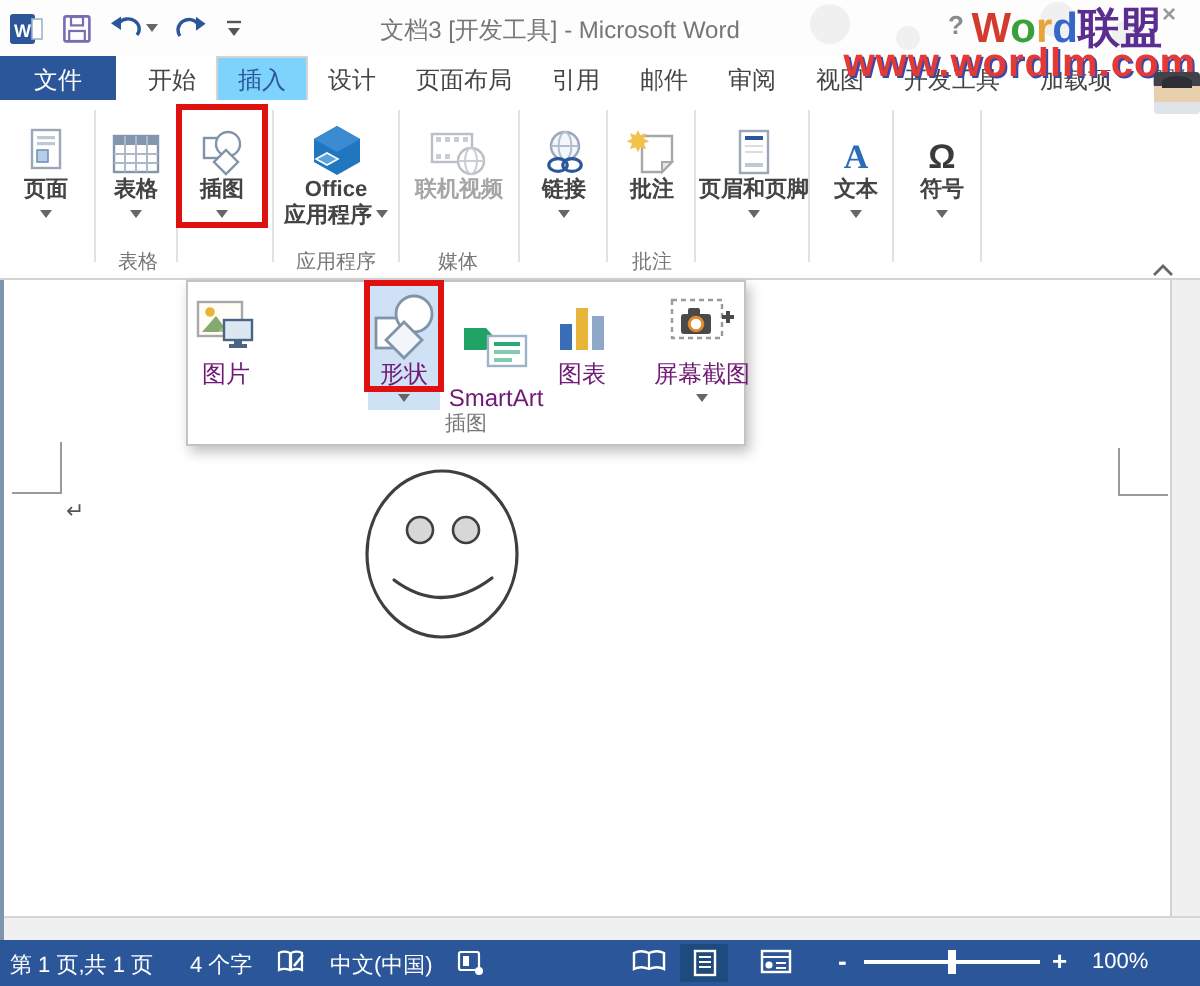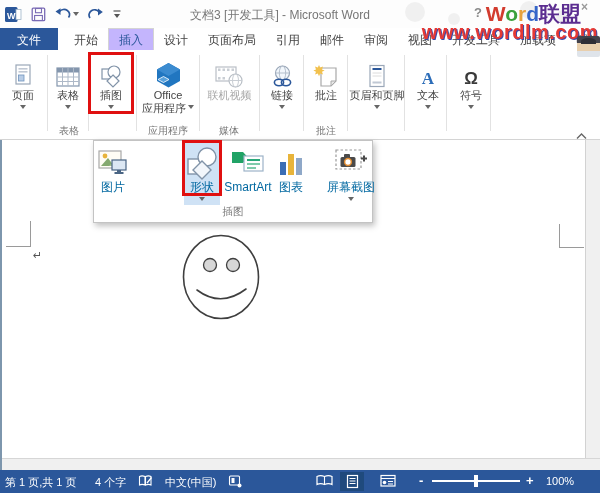--- a/index.html
+++ b/index.html
@@ -18,38 +18,38 @@
   .brand .dismiss{color:#9a9a9a;font-size:12px;vertical-align:top;}
   .brand-site{position:absolute;right:2px;top:21px;font-size:20px;font-weight:bold;color:#e53935;
               text-shadow:1px 1px 0 #3949ab;z-index:70;letter-spacing:.5px;}
   .avatar{position:absolute;right:0px;top:36px;width:23px;height:21px;border-radius:2px;z-index:75;overflow:hidden;
           background:linear-gradient(180deg,#42424c 0%,#42424c 34%,#e8cfae 34%,#e8cfae 72%,#dfe4ea 72%);}
   .avatar .hairline{position:absolute;left:4px;top:2px;width:15px;height:6px;background:#2e2e36;border-radius:50% 50% 0 0;}
   
   .tabrow{position:absolute;left:0;top:28px;width:600px;height:22px;background:#fff;display:flex;align-items:stretch;}
   .tab{font-size:12px;color:#444;padding:4px 10px 0 10px;white-space:nowrap;}
   .tab.file{background:#2b579a;color:#fff;padding:4px 17px 0 17px;}
-  .tab.active{color:#2b579a;background:#c4b5fd;border:1px solid #d4d4d4;border-bottom:none;padding-top:3px;}
+  .tab.active{color:#2b579a;background:#7dd3fc;border:1px solid #d4d4d4;border-bottom:none;padding-top:3px;}
   
   .ribbon{position:absolute;left:0;top:50px;width:600px;height:90px;background:#fff;border-bottom:1px solid #d4d4d4;box-sizing:border-box;}
   .rbtn{position:absolute;top:3px;display:flex;flex-direction:column;align-items:center;}
   .rbtn .ric{height:36px;display:flex;align-items:flex-end;justify-content:center;}
-  .rlbl{font-size:11px;color:#444;line-height:13px;text-align:left;white-space:nowrap;}
+  .rlbl{font-size:11px;color:#444;line-height:13px;text-align:left;white-space:nowrap;font-weight:bold;}
   .rlbl.dis{color:#a6a6a6;}
   .dda{width:0;height:0;border:3px solid transparent;border-top:4px solid #666;margin-top:3px;}
   .sep{position:absolute;top:5px;height:76px;width:1px;background:#e2e2e2;}
   .grouplbl{position:absolute;top:74px;font-size:10px;color:#767676;text-align:center;white-space:nowrap;}
   .redbox{position:absolute;border:3px solid #e01010;box-sizing:border-box;z-index:40;pointer-events:none;}
   .collapse{position:absolute;left:576px;top:76px;}
   
   .ddpanel{position:absolute;left:93px;top:140px;width:280px;height:83px;background:#fff;border:1px solid #c3c3c3;
            box-shadow:2px 3px 6px rgba(0,0,0,.25);z-index:30;box-sizing:border-box;}
   .dd-item{position:absolute;top:0;display:flex;flex-direction:column;align-items:center;padding-top:3px;}
   .dd-item .dic{height:37px;display:flex;align-items:center;justify-content:center;}
-  .dd-label{font-size:12px;color:#0369a1;white-space:nowrap;line-height:13px;}
+  .dd-label{font-size:12px;color:#701a75;white-space:nowrap;line-height:13px;}
   .dd-item.selected{background:#cfe2f5;height:61px;}
   .dd-group{position:absolute;left:0;top:64px;width:100%;text-align:center;font-size:10.5px;color:#767676;}
   
   .doc{position:absolute;left:0;top:140px;width:600px;height:318px;background:#fff;}
   .doc-left-edge{position:absolute;left:0;top:140px;width:2px;height:330px;background:#7d96ad;z-index:4;}
   .gutter{position:absolute;left:585px;top:140px;width:15px;height:318px;background:#f0f0f0;border-left:1px solid #d2d2d2;box-sizing:border-box;}
   .mmark{position:absolute;background:#9a9a9a;}
   .pmark{position:absolute;left:33px;top:249px;font-size:11px;color:#555;}
   
   .hscroll{position:absolute;left:0;top:458px;width:600px;height:12px;background:#f0f0f0;border-top:1px solid #d6d6d6;box-sizing:border-box;}
@@ -329,21 +329,21 @@
         <rect x="3" y="13" width="15" height="15" fill="#fff" stroke="#8193a8" stroke-width="1.4"></rect>
         <circle cx="22" cy="11" r="9" fill="#fff" stroke="#8193a8" stroke-width="1.4"></circle>
         <polygon points="17,15 26,24 17,33 8,24" fill="#f2f6fb" stroke="#8193a8" stroke-width="1.4"></polygon>
       </svg>
         </span>
       <span class="dd-label">形状</span>
       <span class="dda"></span>
     </div>
     <div class="redbox" style="left:88px;top:-1px;width:40px;height:56px;"></div>
 
-    <div class="dd-item" style="left:126px;width:56px;">
+    <div class="dd-item" style="left:126px;width:56px;margin-top:12px;">
       <span class="dic">
           <svg width="34" height="30" viewBox="0 0 34 30">
         <polygon points="1,4 12,4 17,9.5 12,15 1,15" fill="#21a366"></polygon>
         <rect x="13" y="8" width="19" height="15" fill="#fff" stroke="#9db3c8" stroke-width="1.2"></rect>
         <rect x="16" y="11" width="13" height="2" fill="#2aa87a"></rect>
         <rect x="16" y="15" width="13" height="2" fill="#7fcbab"></rect>
         <rect x="16" y="19" width="9" height="2" fill="#7fcbab"></rect>
       </svg>
         </span>
       <span class="dd-label">SmartArt</span>

